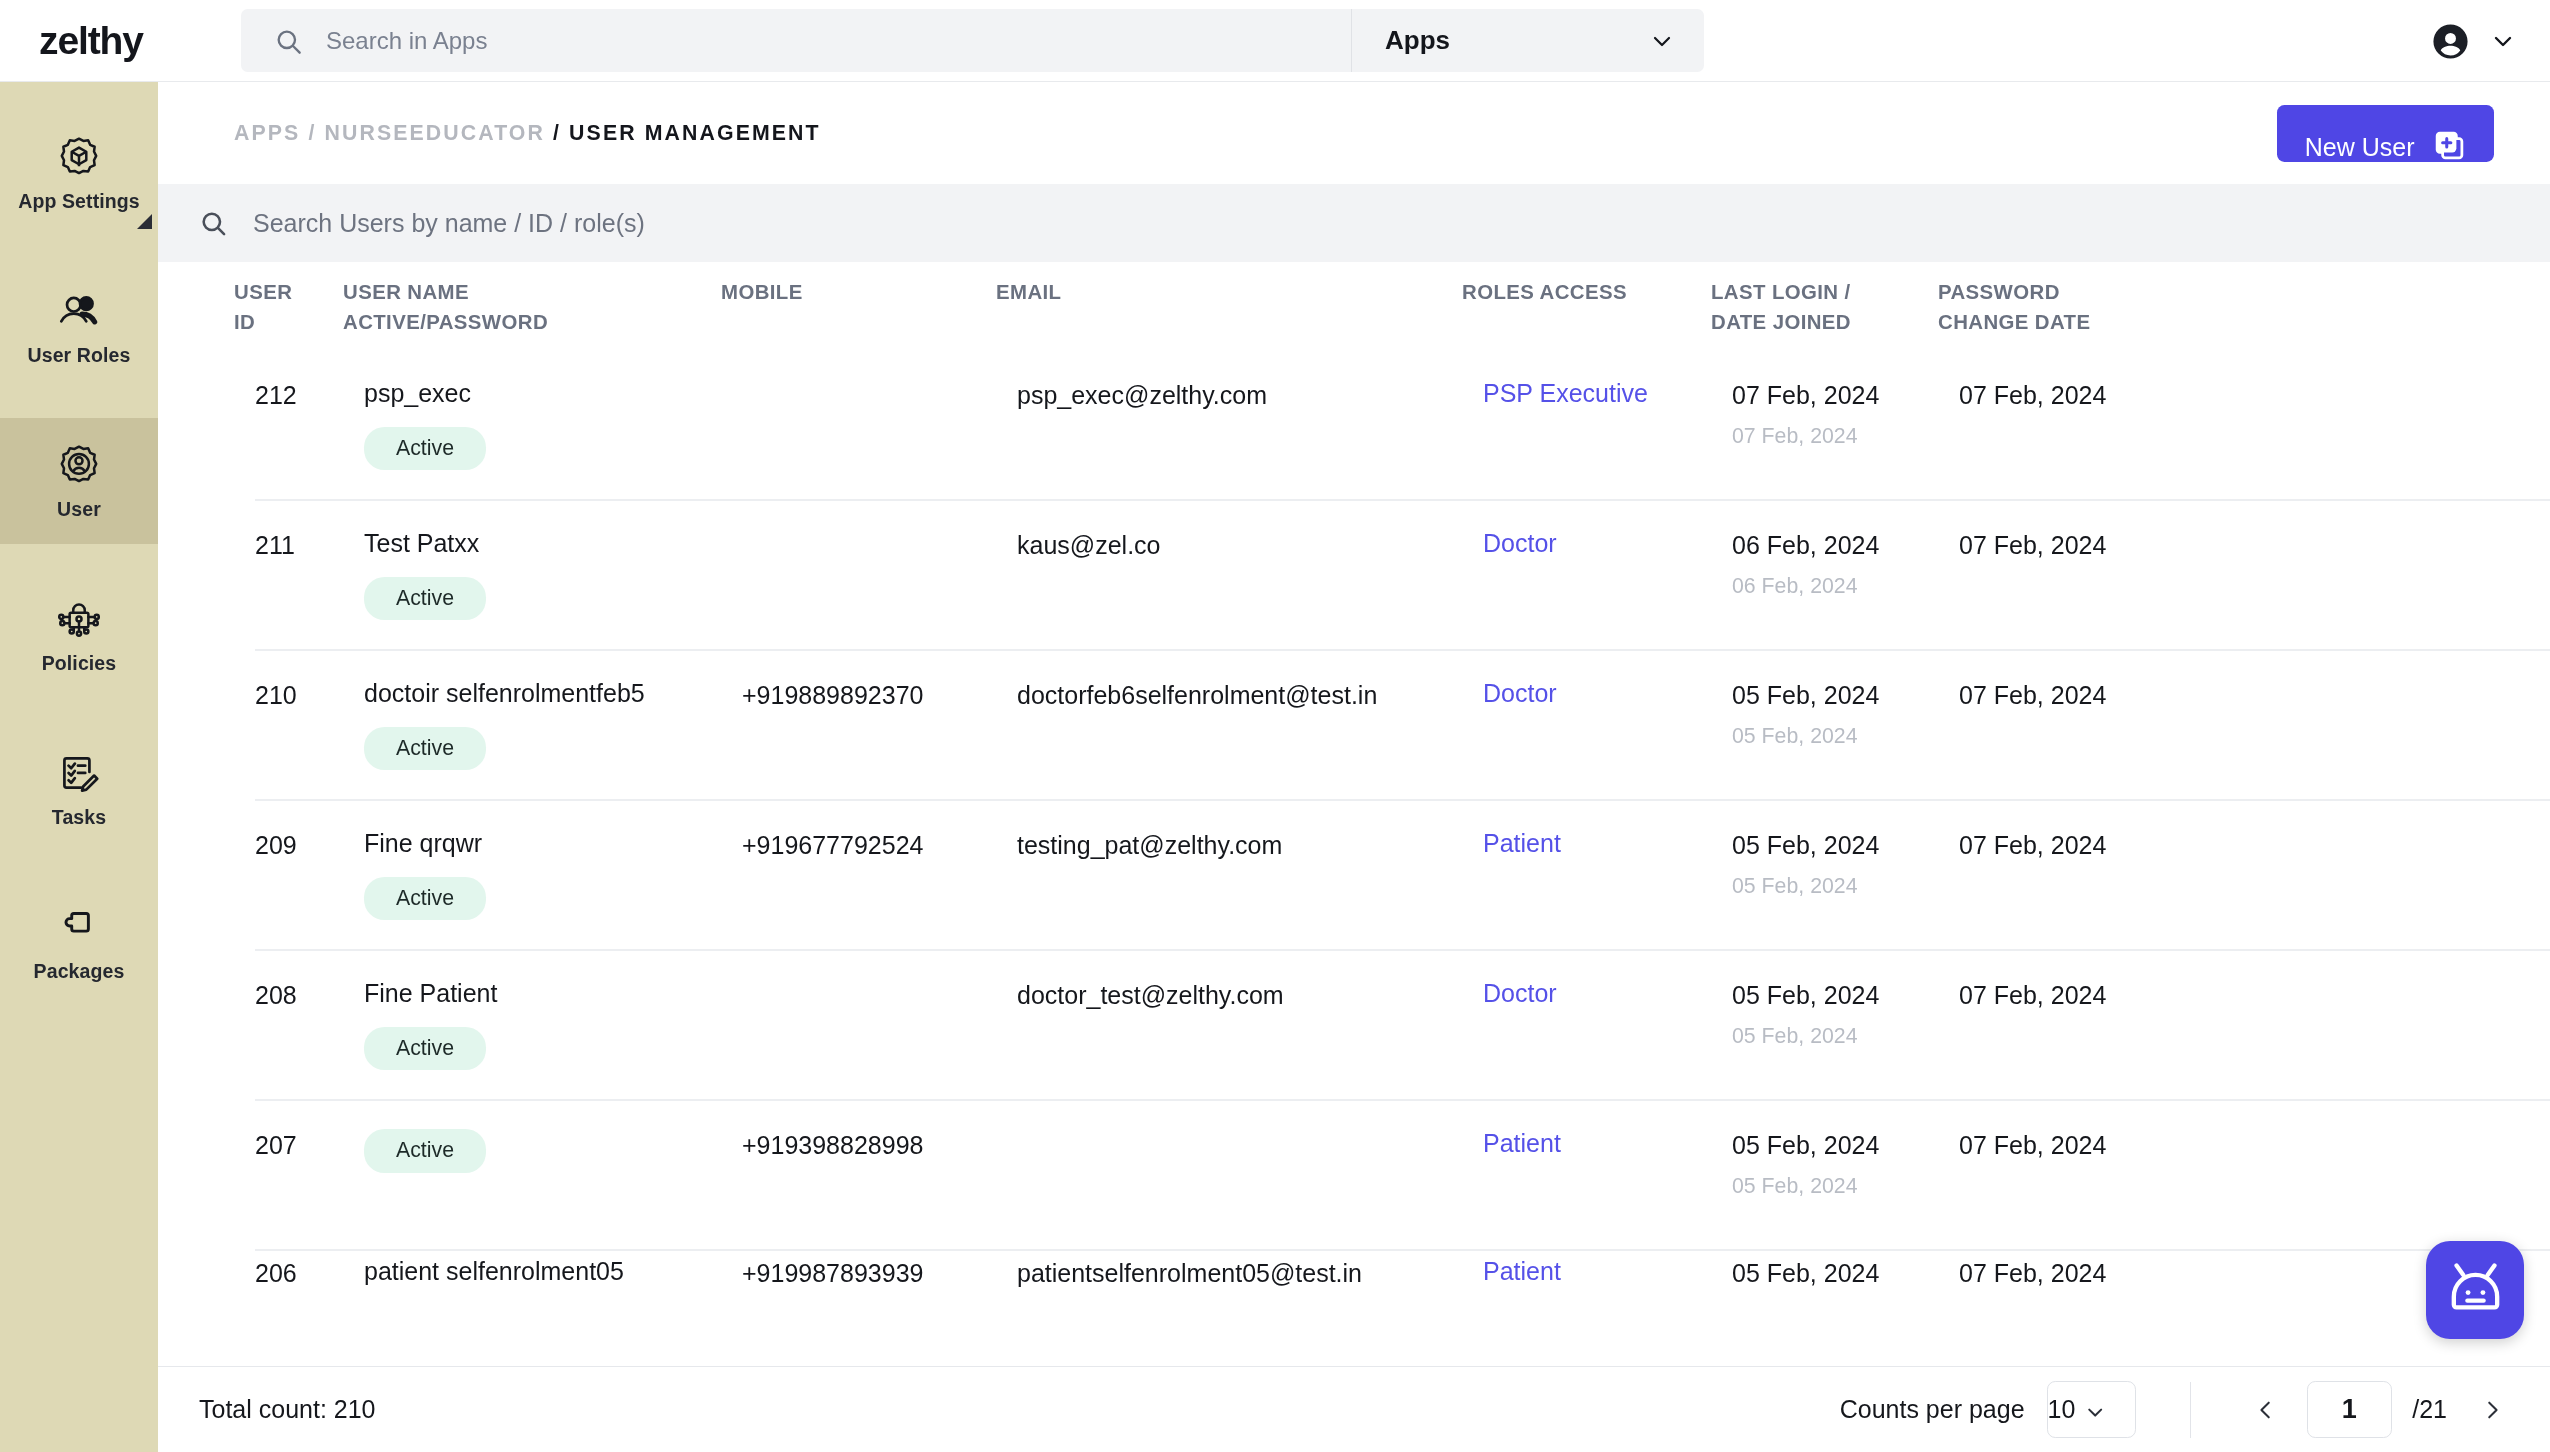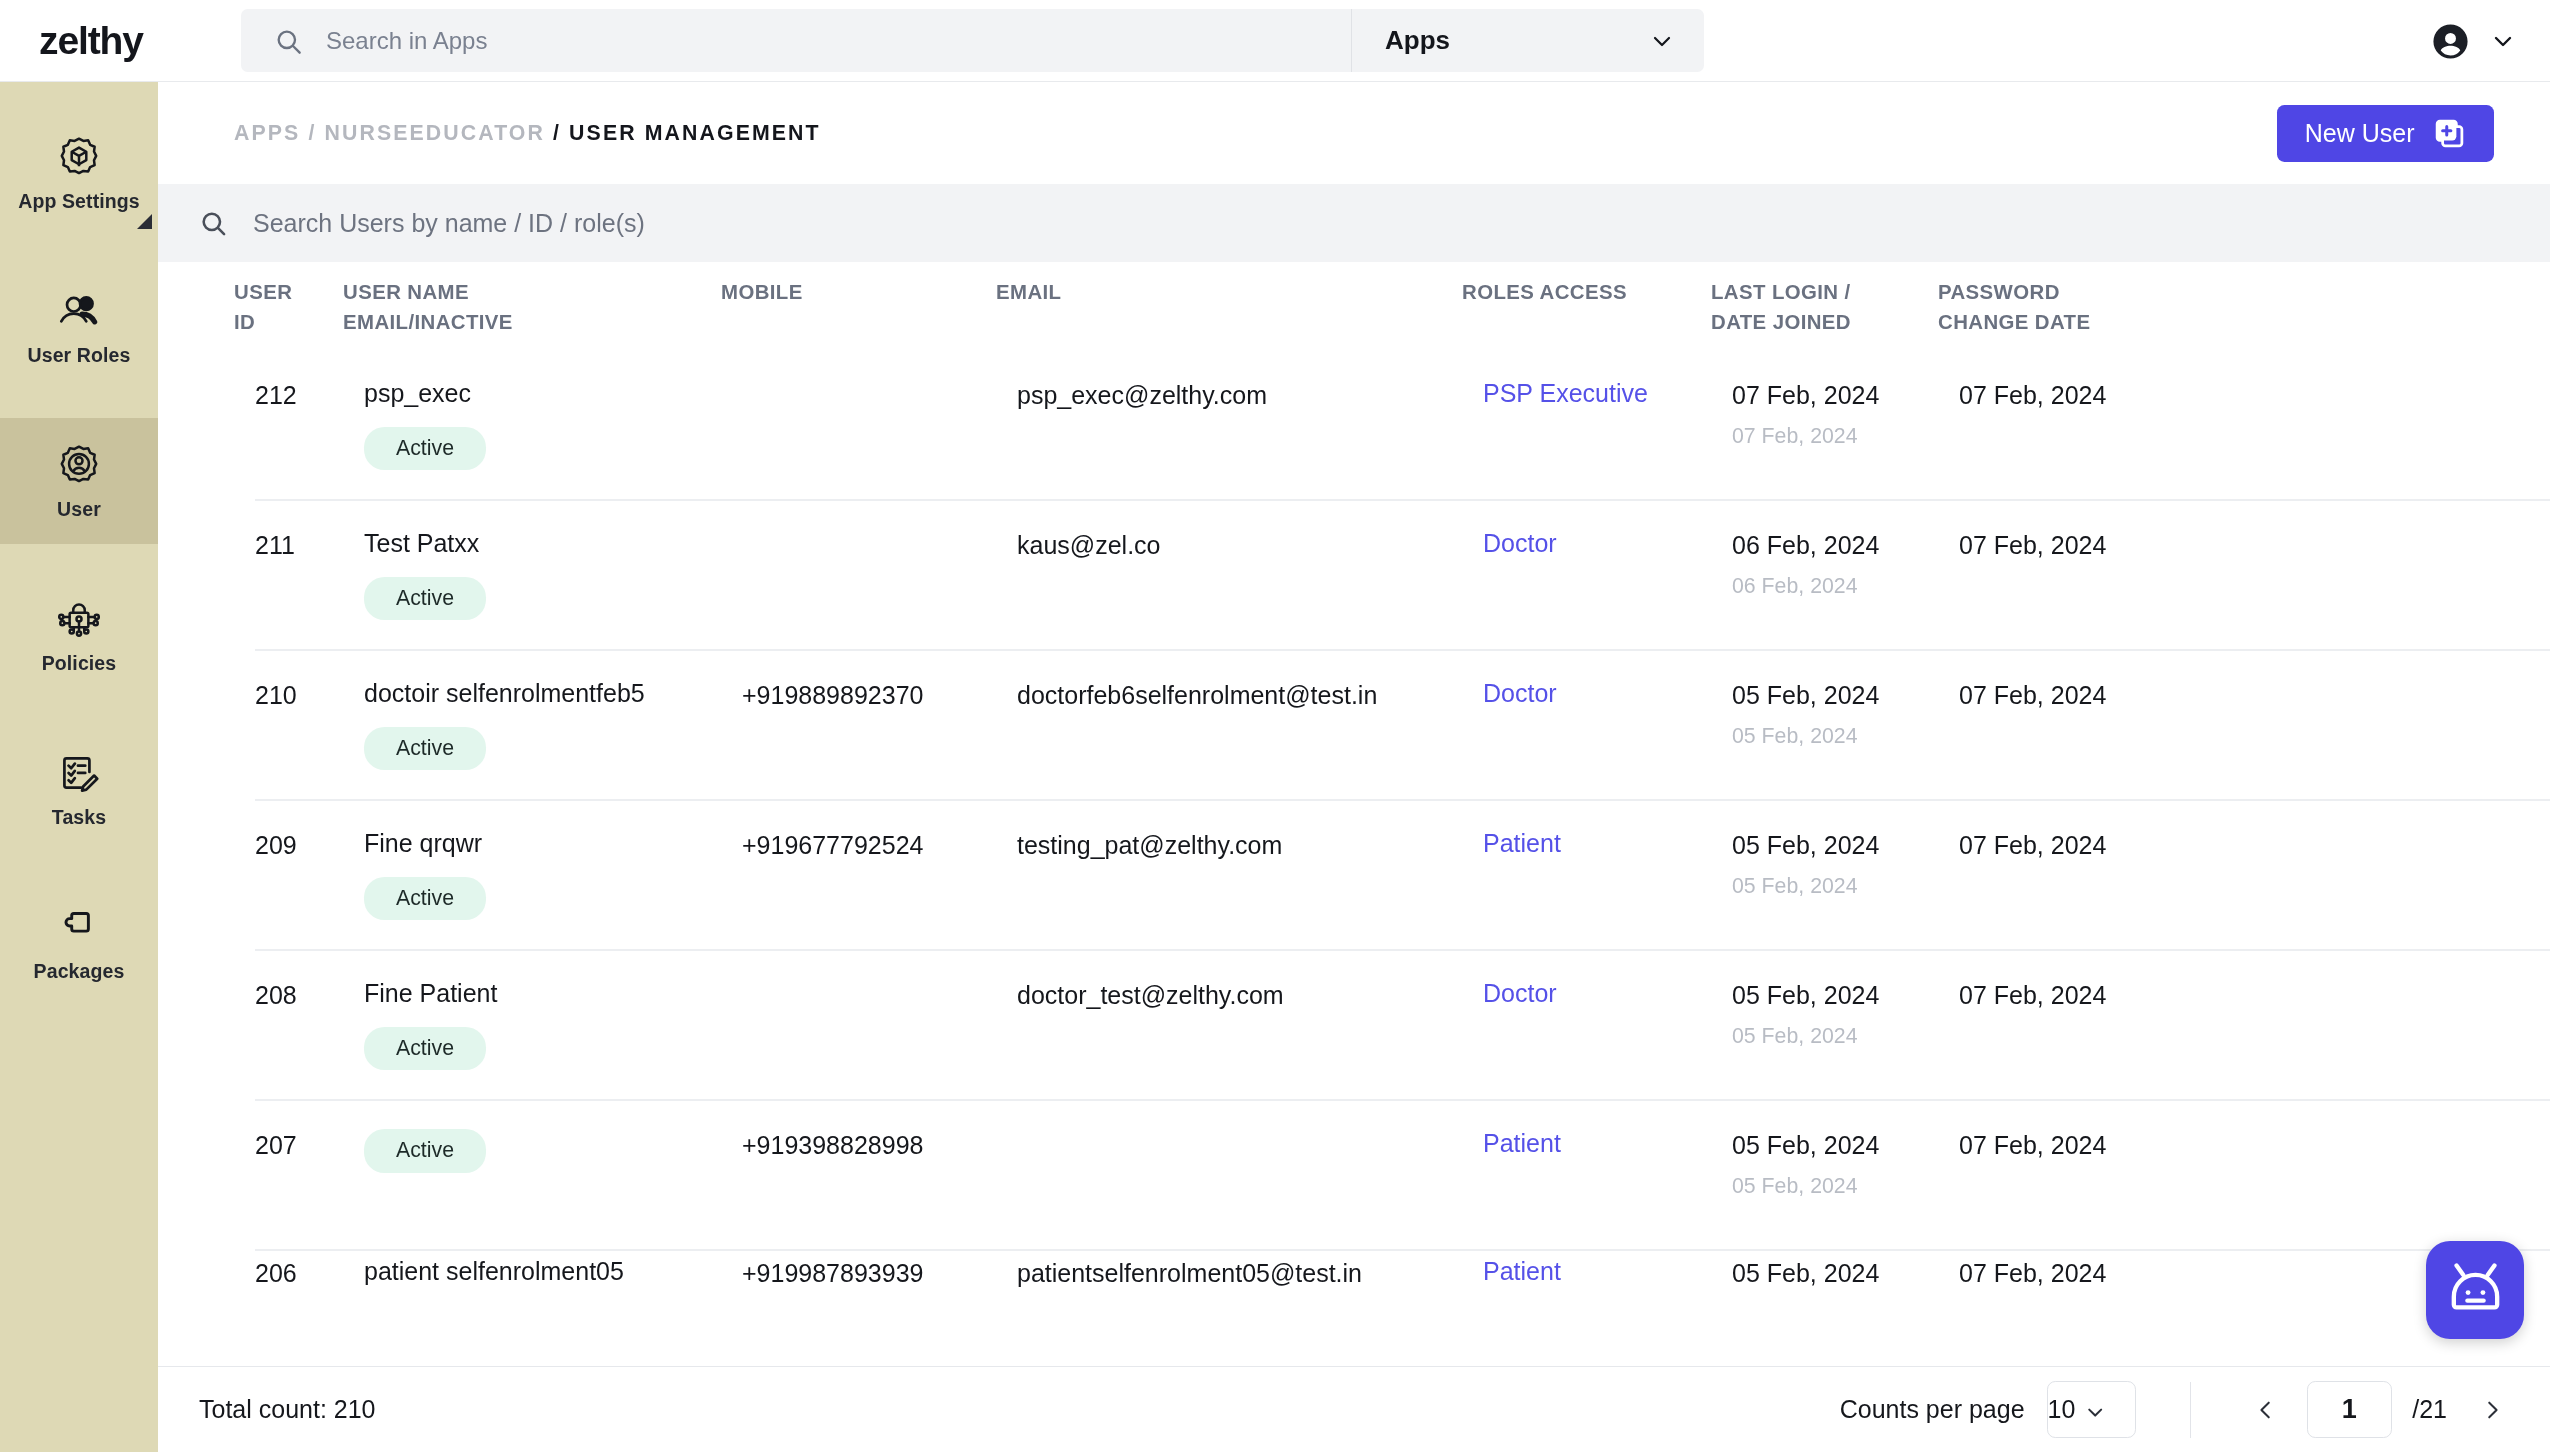--- a/index.html
+++ b/index.html
@@ -83,21 +83,21 @@
   .crumbbar {
     height: 102px; display: flex; align-items: center;
     padding: 0 57px 0 76px; justify-content: space-between;
   }
   .crumbs { font-size: 21.3px; letter-spacing: 2.1px; font-weight: 700; }
   .crumb-dim { color: #b4b7be; }
   .crumb-cur { color: #14161c; }
   .new-user-btn {
     background: #4f46e5; color: #fff; border: 0;
     height: 57px; padding: 0 28px; border-radius: 7.4px;
-    display: flex; align-items: center; gap: 18.5px;
+    display: flex; align-items: flex-end; gap: 18.5px;
     font-family: "Liberation Sans", sans-serif;
     font-size: 25px; cursor: pointer;
   }
   .nu-ico { width: 33px; height: 33px; }
 
   .users-search {
     height: 78px; background: #f2f3f5;
     display: flex; align-items: center; padding-left: 41px;
   }
   .us-icon { width: 28px; height: 28px; color: #4a4f5a; flex: none; }
@@ -346,21 +346,21 @@
 
   <div class="tbl">
 
     <div class="trow thead">
       <div class="c-id">
         <div class="th">USER</div>
         <div class="th">ID</div>
       </div>
       <div class="c-name">
         <div class="th">USER NAME</div>
-        <div class="th">EMAIL/INACTIVE</div>
+        <div class="th">ACTIVE/PASSWORD</div>
       </div>
       <div class="c-mob">
         <div class="th">MOBILE</div>
       </div>
       <div class="c-mail">
         <div class="th">EMAIL</div>
       </div>
       <div class="c-role">
         <div class="th">ROLES ACCESS</div>
       </div>

